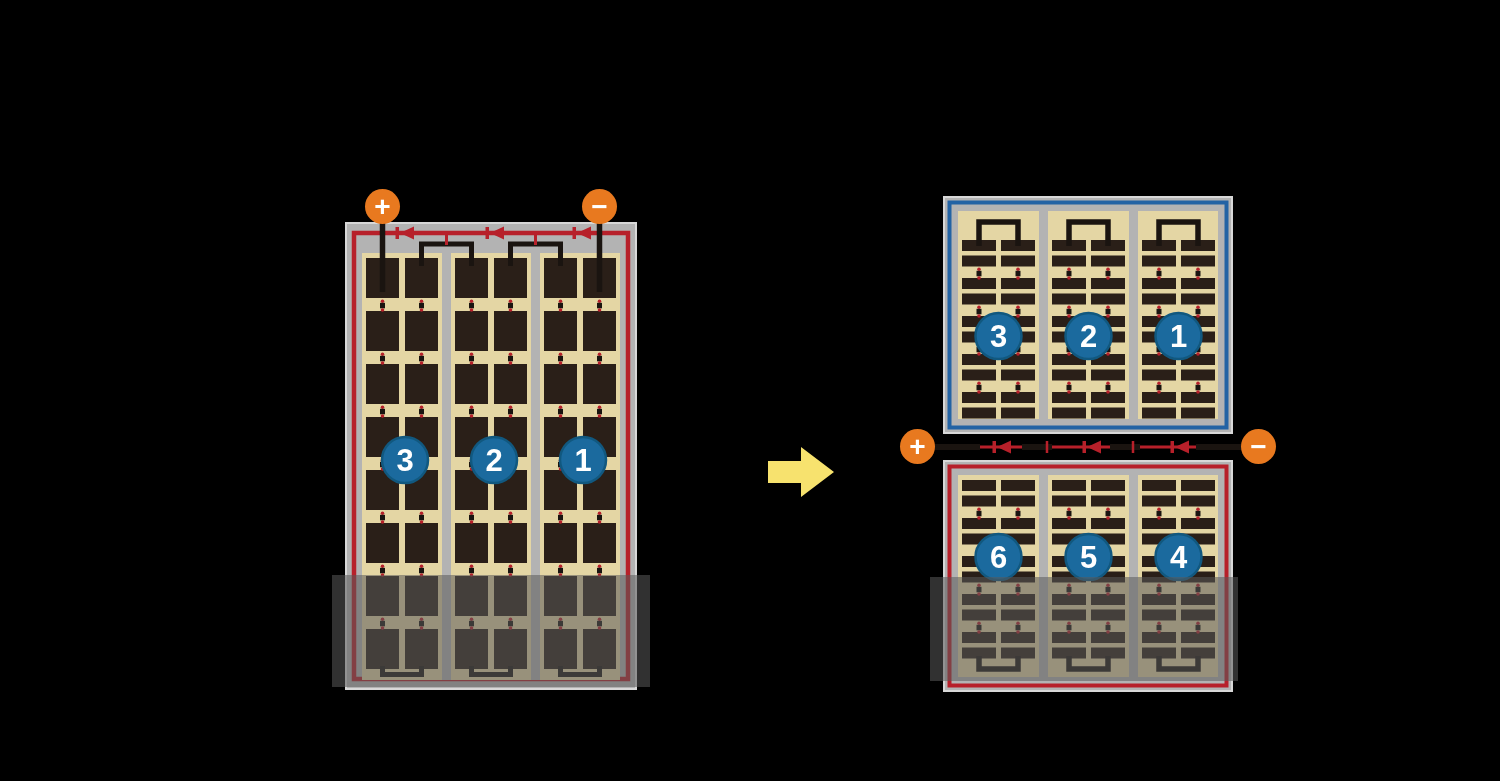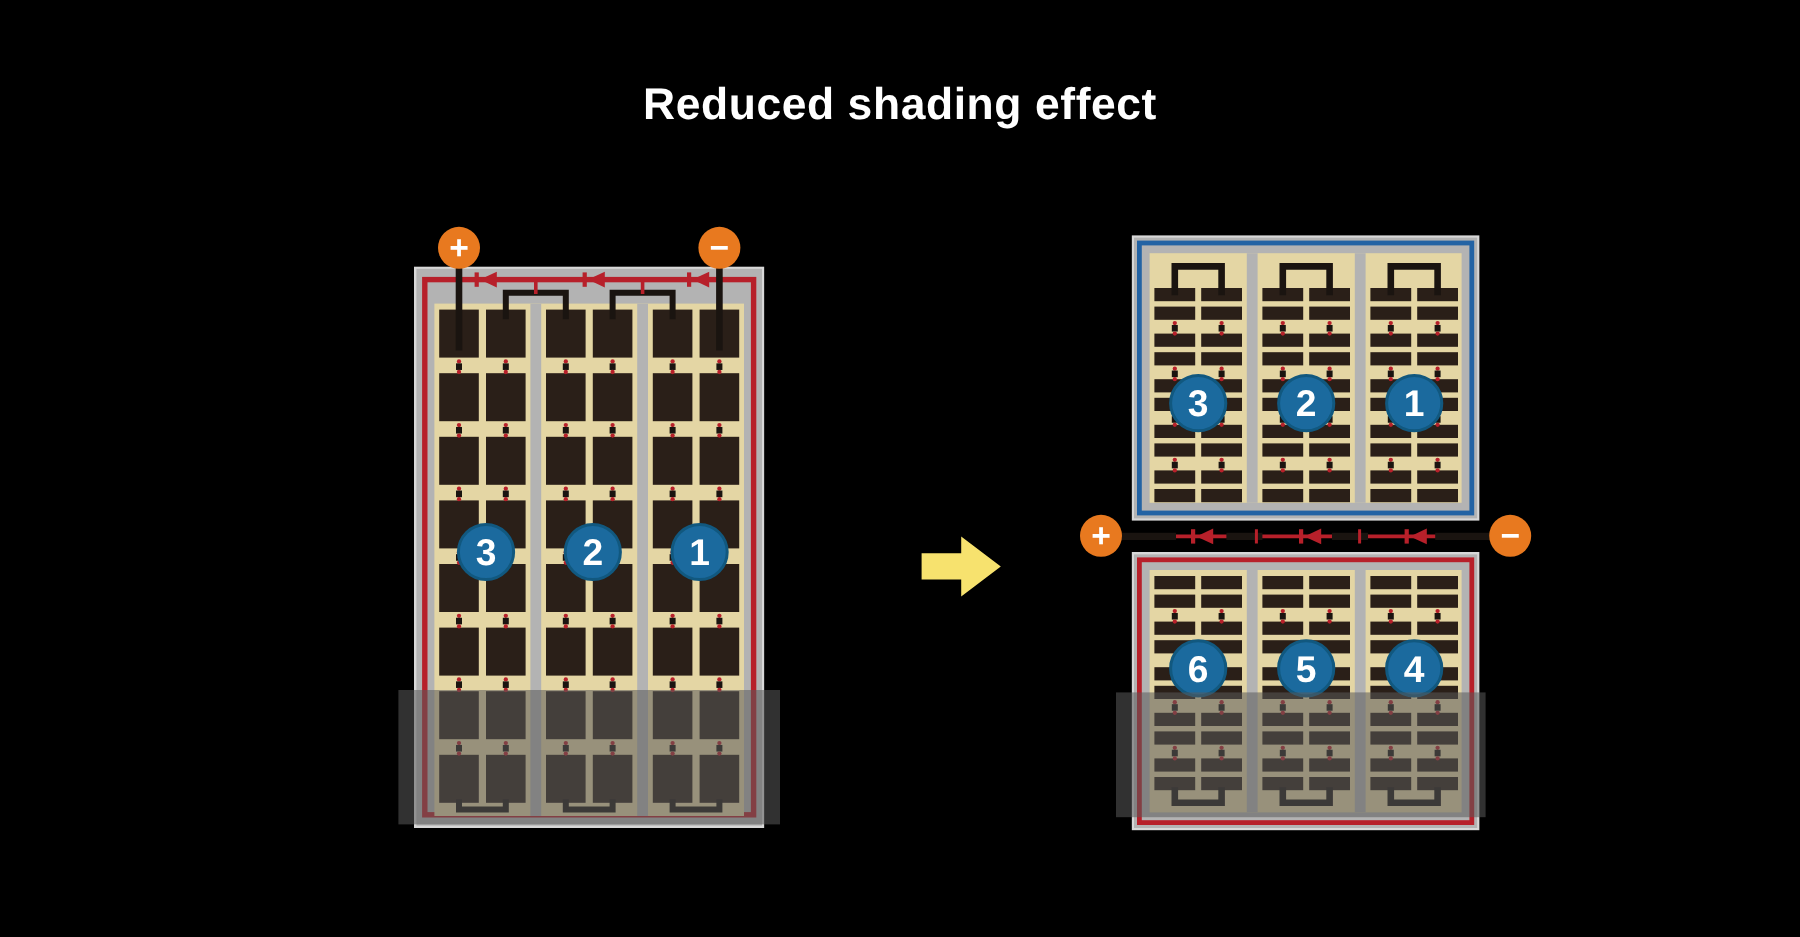--- a/index.html
+++ b/index.html
@@ -22,21 +22,20 @@
   #rt-minus{left:1241px;top:429px;}
   .shade{position:absolute;z-index:4;background:rgba(90,90,90,.55);}
   #left-shade{left:332px;top:575px;width:318px;height:112px;}
   #right-shade{left:930px;top:577px;width:308px;height:104px;}
   .arrow{position:absolute;left:766px;top:445px;z-index:1;}
 </style>
 </head>
 <body>
 
 <div class="stage" style="background: rgb(0, 0, 0);">
-  <div class="title" style="color: rgb(255, 255, 255);">Reduced shading effect</div>
 
   <div>
     <div class="term" id="lt-plus" style="background: rgb(232, 121, 31);">
         <span>+</span>
       </div>
     <div class="term" id="lt-minus" style="background: rgb(232, 121, 31);">
         <span>−</span>
       </div>
     <svg id="left-panel" class="panel" width="292" height="468">
         <rect x="1" y="1" width="290" height="466" fill="#B3B3B3" stroke="#D8D8D8" stroke-width="2"></rect>

